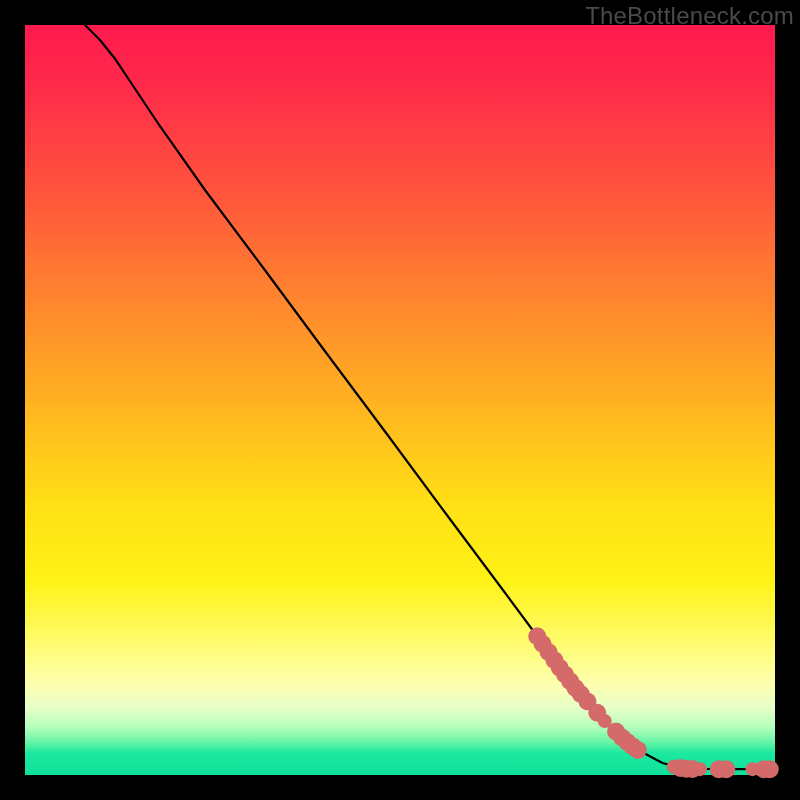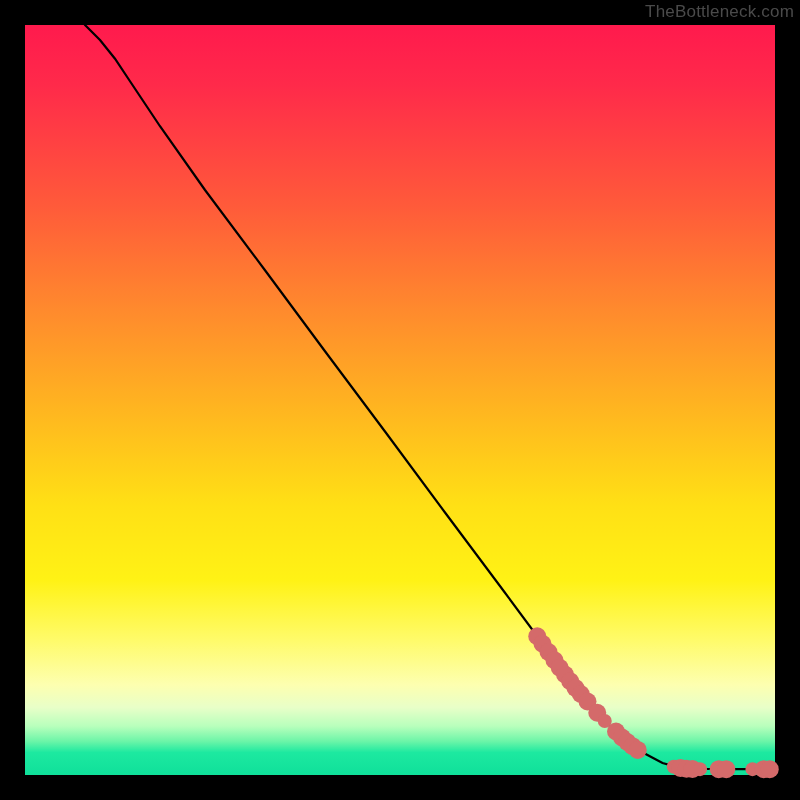--- a/index.html
+++ b/index.html
@@ -40,21 +40,21 @@
       #6cf5a8 95.5%,
       #1de9a0 97%,
       #0fe09a 100%
     );
   }
   .watermark {
     position: absolute;
     top: 2px;
     right: 6px;
     color: #4a4a4a;
-    font-size: 17px;
+    font-size: 24px;
     font-weight: 500;
     letter-spacing: 0.2px;
   }
   svg.plot {
     position: absolute;
     left: 0;
     top: 0;
     width: 750px;
     height: 750px;
     overflow: visible;

